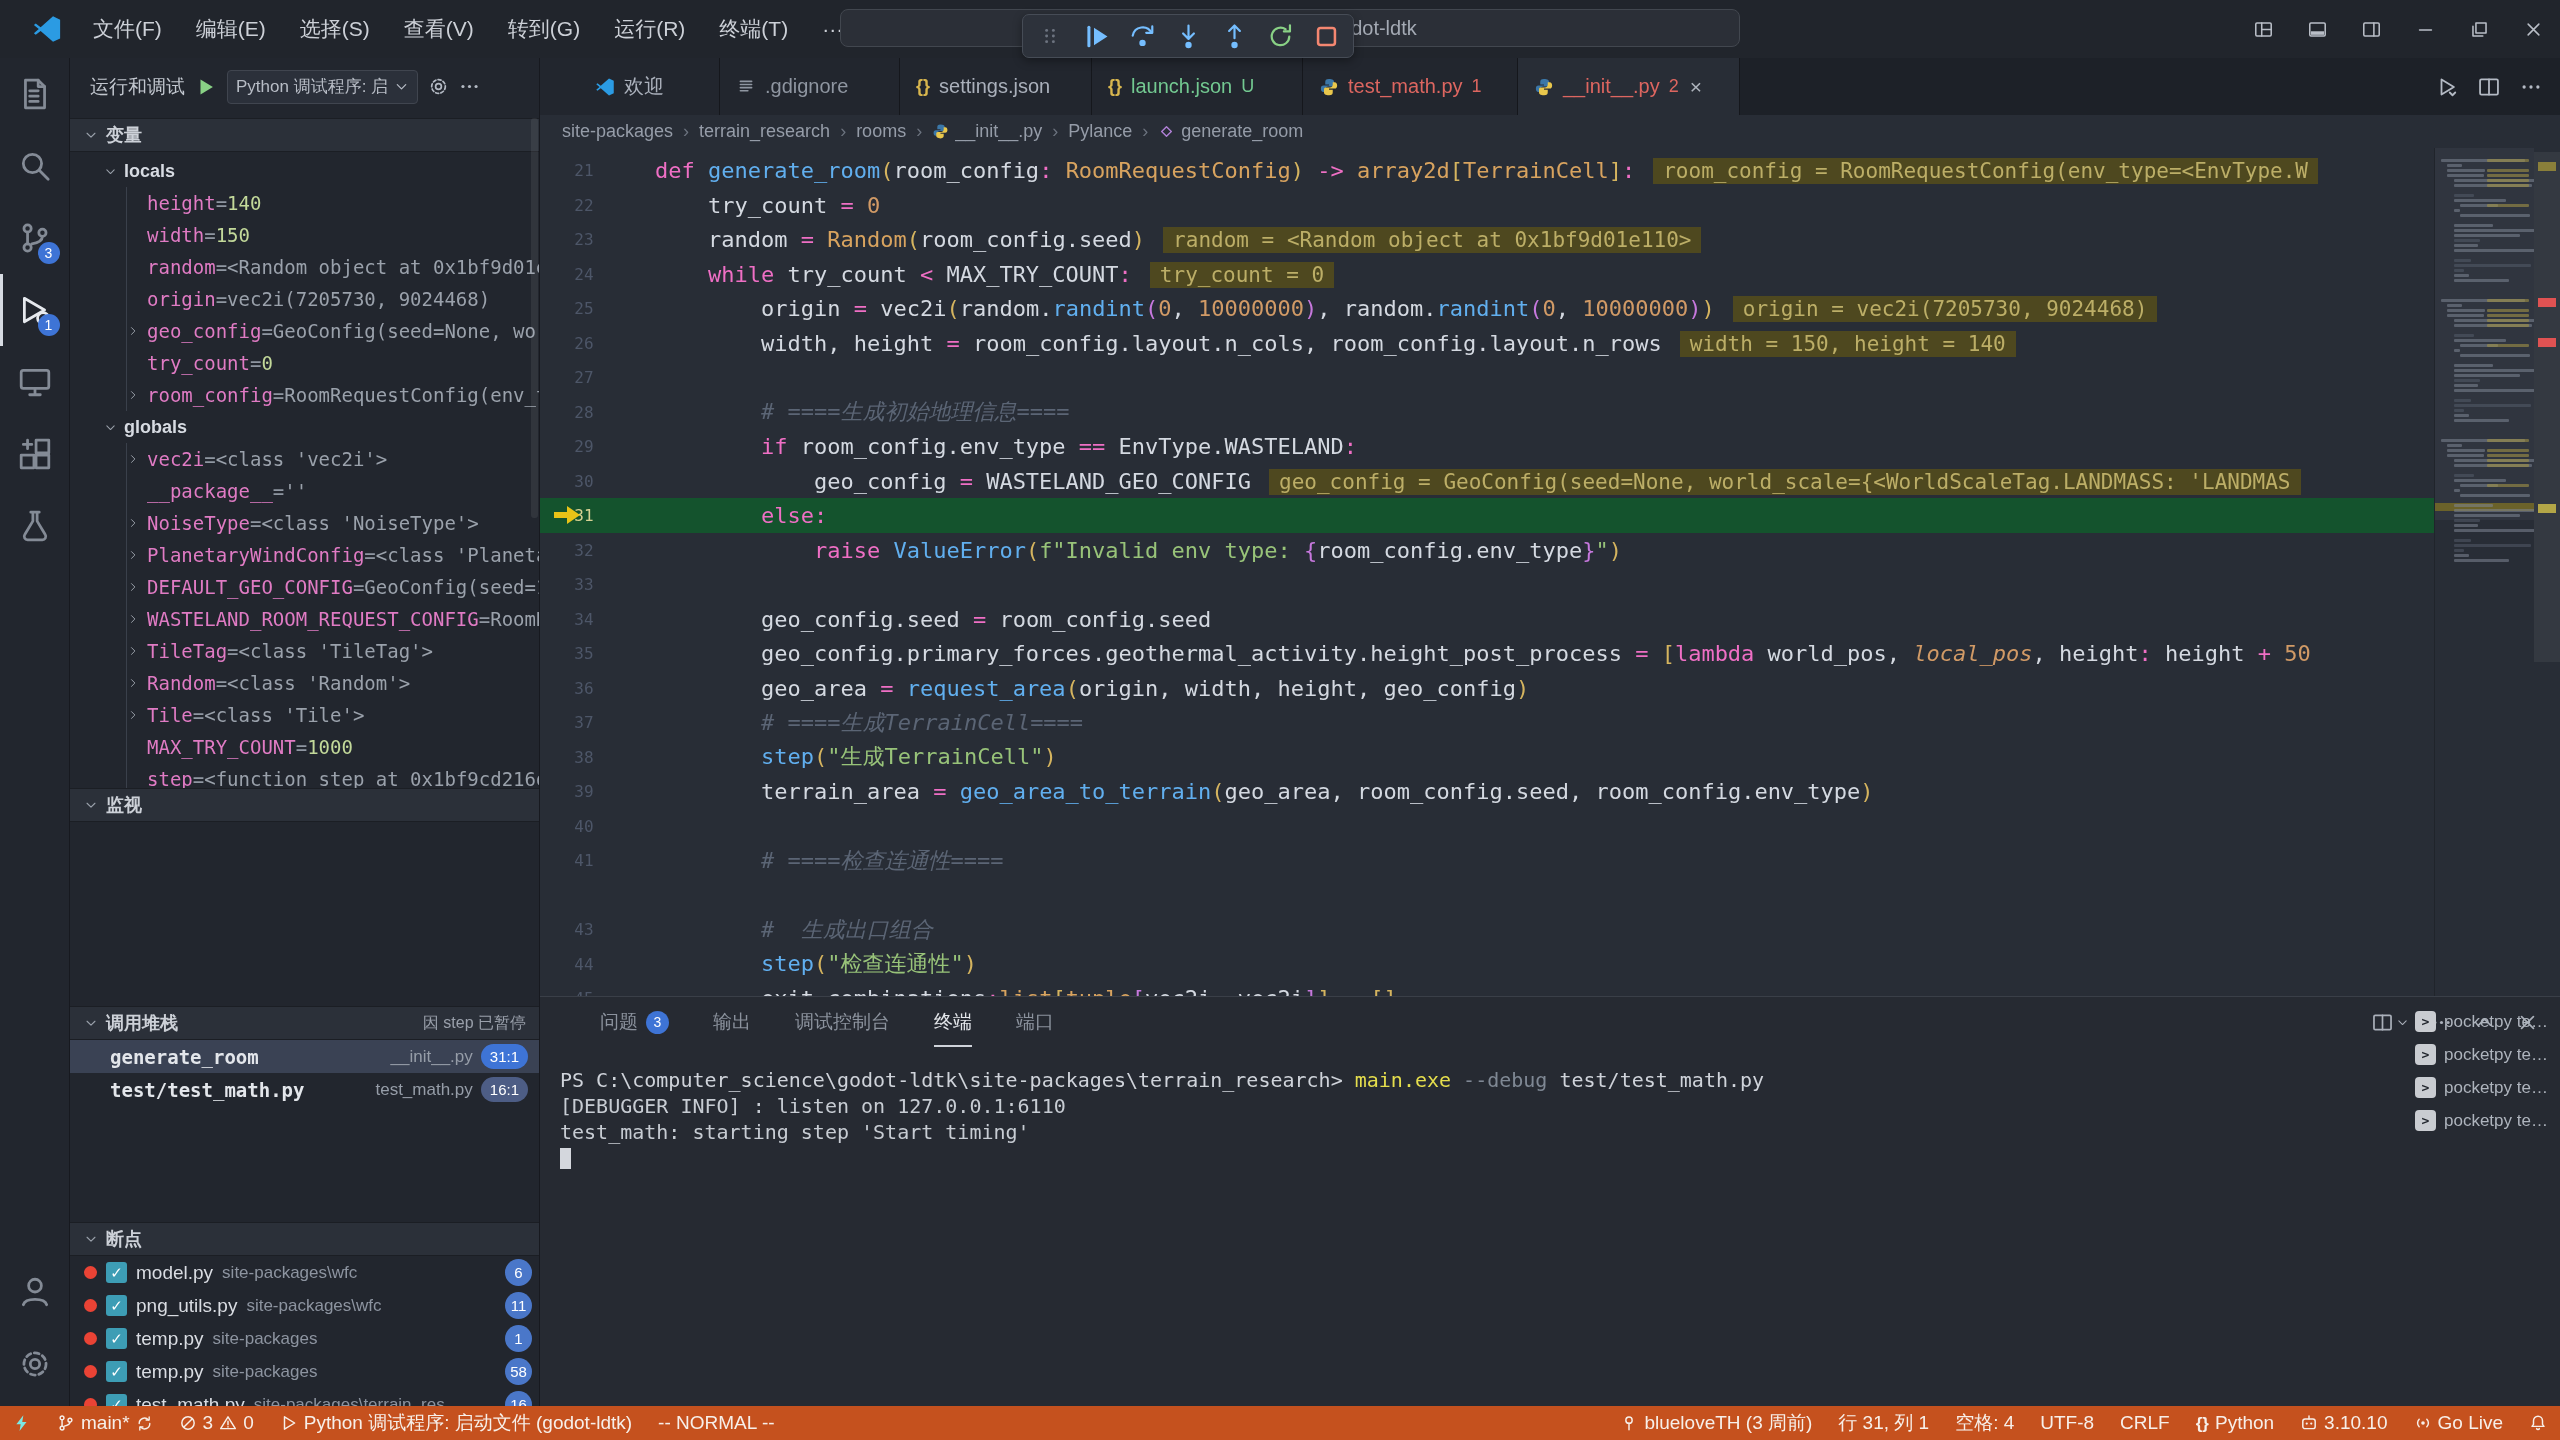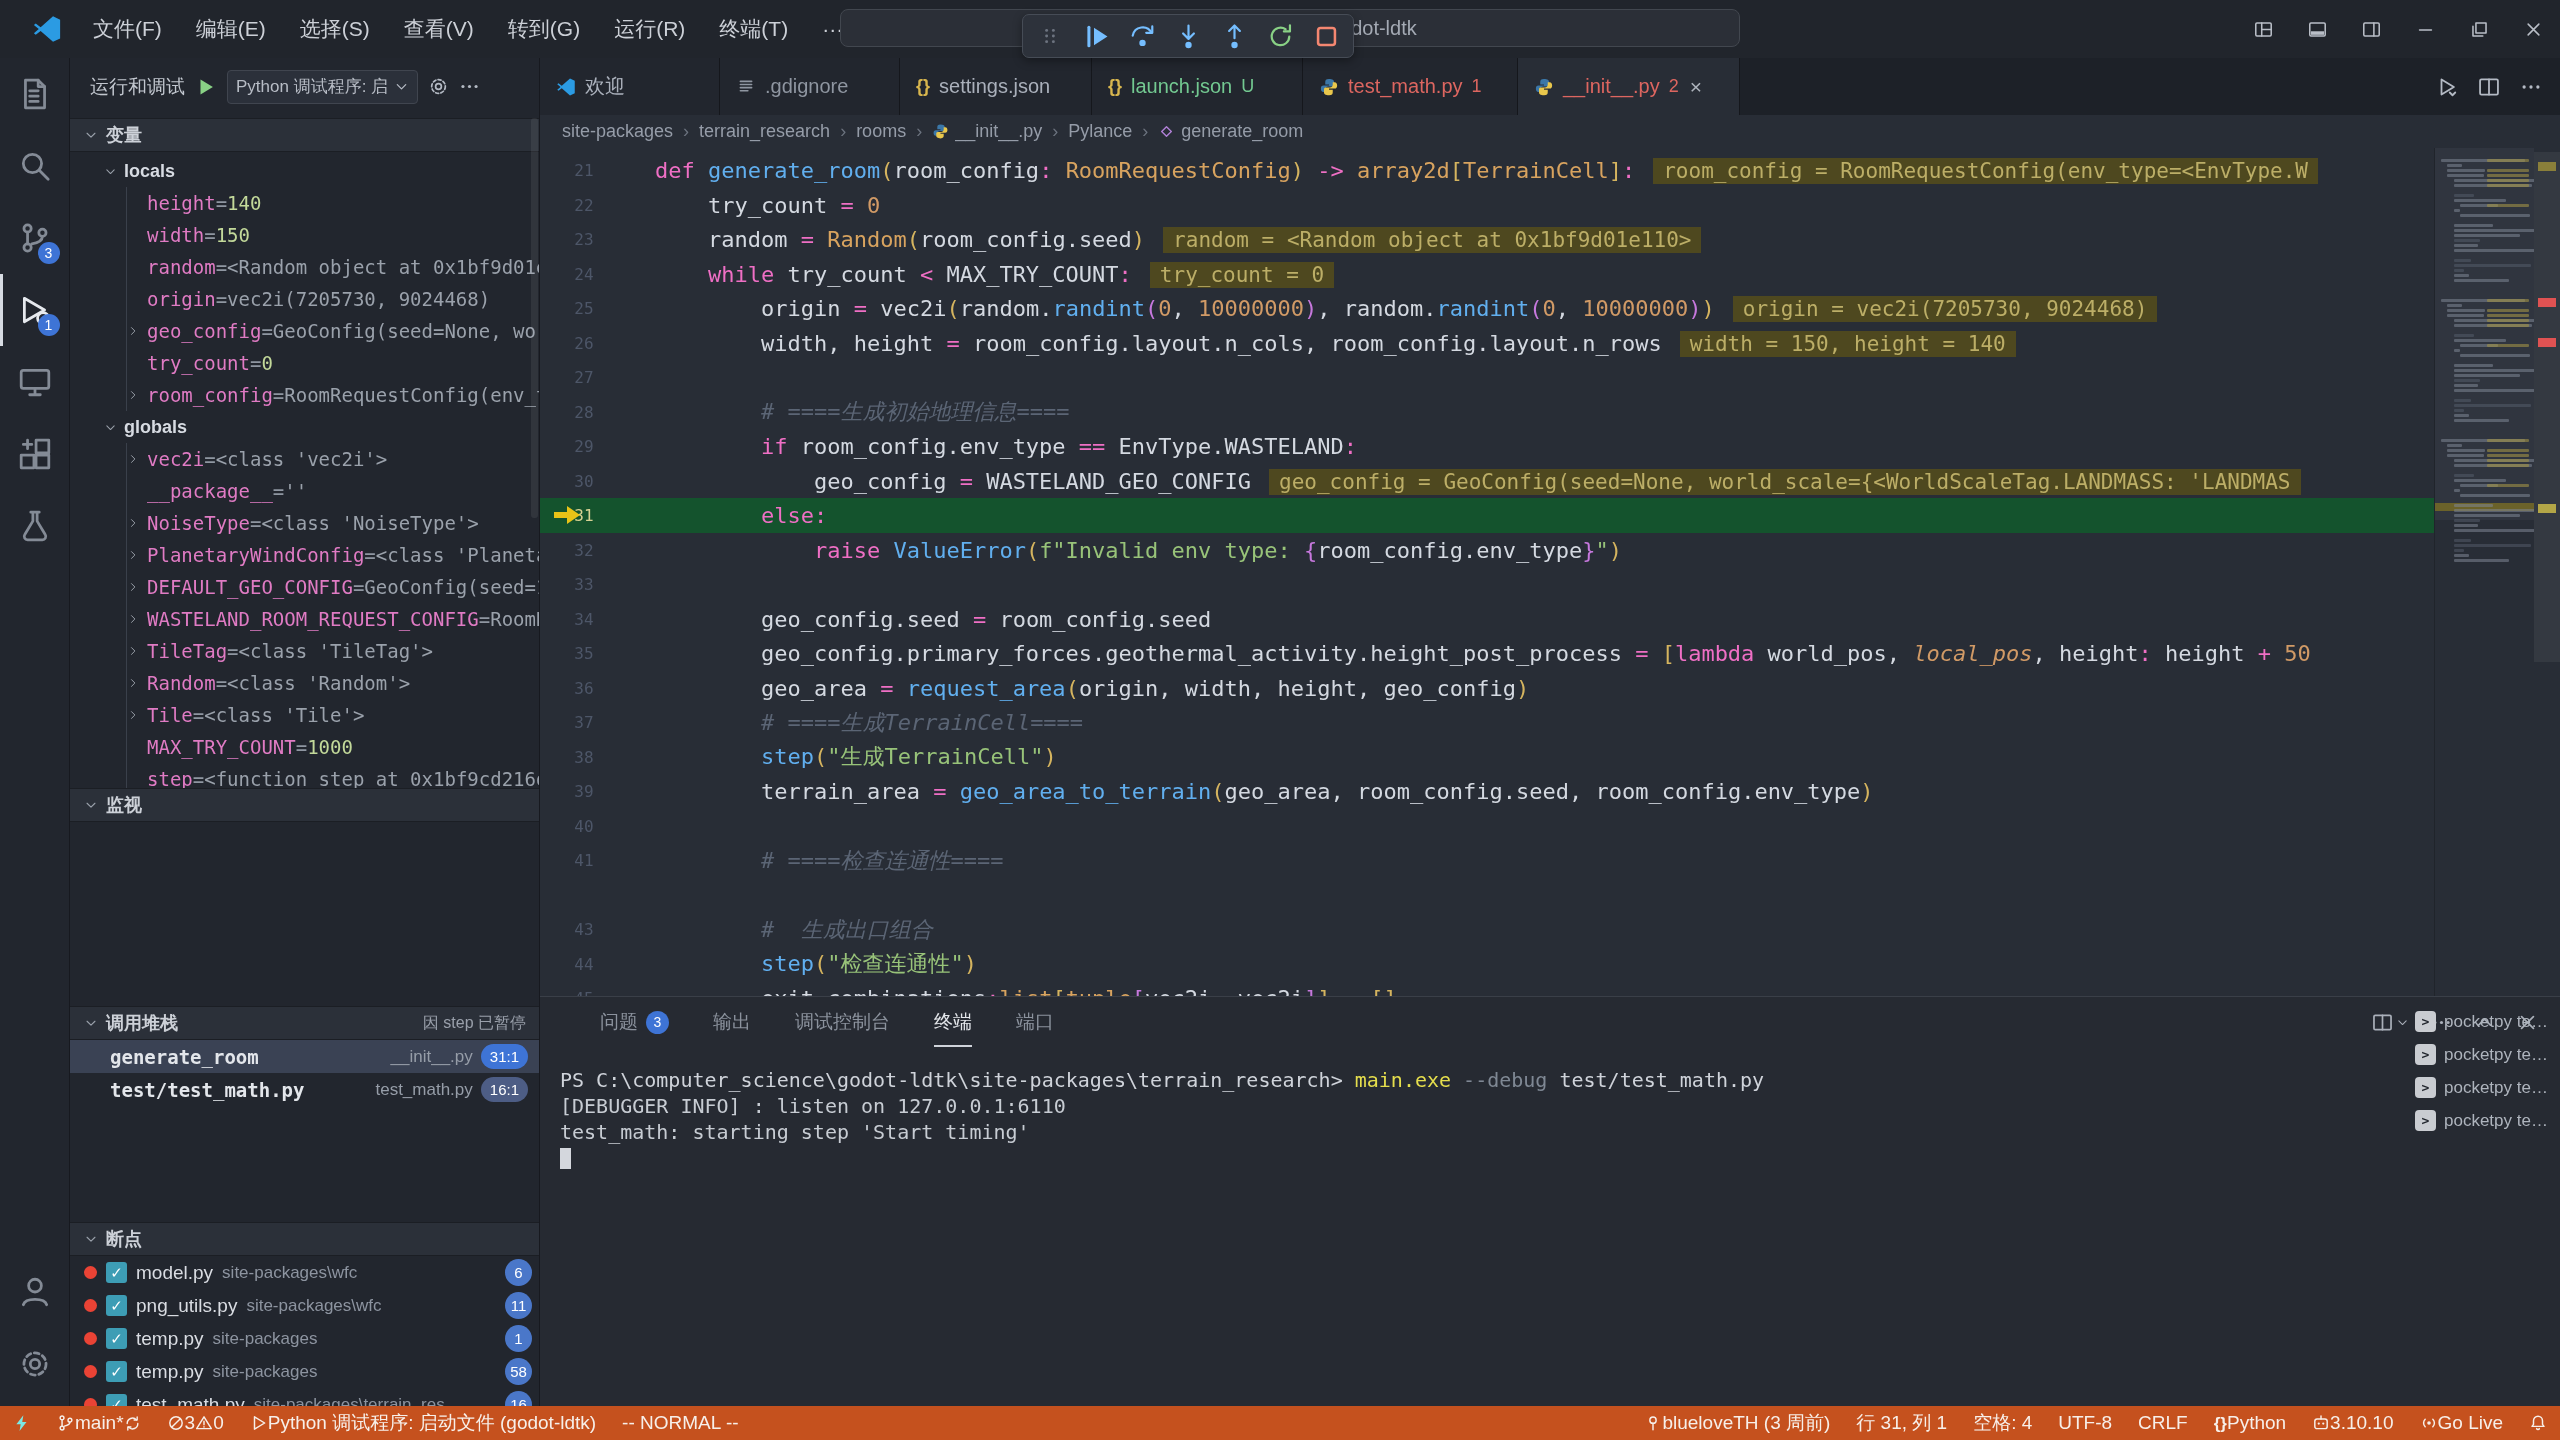--- a/index.html
+++ b/index.html
@@ -105,21 +105,21 @@
   #panel-actions { position:absolute; right:22px; top:0; height:50px; display:flex; align-items:center; gap:22px; color:#aab0ba; }
   #terminal { position:absolute; left:20px; top:70px; width:1840px; font-family:"DejaVu Sans Mono", monospace; font-size:20px; line-height:26px; white-space:pre; }
   .t-prompt { color:#cfd3da; } .t-cmd { color:#e5de4d; } .t-flag { color:#7f8894; } .t-arg { color:#cfd3da; } .t-plain { color:#c7ccd3; }
   #cursor { display:inline-block; width:11px; height:21px; background:#d4d7dd; vertical-align:-4px; }
   #term-list { position:absolute; left:1875px; top:8px; width:145px; display:flex; flex-direction:column; }
   .term-item { display:flex; align-items:center; gap:8px; height:33px; font-size:17px; color:#aeb4bd; white-space:nowrap; overflow:hidden; }
   .term-ico { width:21px; height:21px; border-radius:4px; background:#c9ccd1; color:#22262e; font-size:13px; font-weight:bold; display:flex; align-items:center; justify-content:center; flex:0 0 21px; font-family:"DejaVu Sans Mono", monospace; }
 
   
   #statusbar { position:absolute; left:0; top:1406px; width:2560px; height:34px; background:#c5511e; color:#f7efe9; display:flex; align-items:center; font-size:19px; z-index:60; }
-  .sb-item { display:flex; align-items:center; gap:0; padding:12px 13px; height:34px; white-space:nowrap; }
+  .sb-item { display:flex; align-items:center; gap:6px; padding:12px 13px; height:34px; white-space:nowrap; }
   #sb-right { margin-left:auto; display:flex; align-items:center; }
   .sb-remote { color:#7ce8e4; }
 </style>
 </head>
 <body>
 
 <div id="root">
 
   <div id="titlebar">
     <span id="vslogo">
@@ -602,21 +602,21 @@
           <span class="bp-check">✓</span>
           <span class="bp-file">test_math.py</span>
           <span class="bp-path">site-packages\terrain_res…</span>
           <span class="bp-badge">16</span>
         </div>
       </div>
     <div id="side-scrollthumb"></div>
   </div>
 
   <div id="tabbar">
-      <div class="tab" style="width: 180px;">
+      <div class="tab" style="width: 180px; justify-content: center;">
         <span>
           <svg width="20" height="20" viewBox="0 0 16 16" fill="none" stroke="currentColor" stroke-width="1.3" stroke-linecap="round" stroke-linejoin="round">
             <path d="M11.2 1.2L4.6 7 2 5l-1 .8L3.6 8 1 10.2l1 .8 2.6-2 6.6 5.8 3.8-1.8V3z" fill="#2b9be3" stroke="none"></path>
           </svg>
         </span>
         <span class="t-normal">欢迎</span>
       </div>
       <div class="tab" style="width: 180px;">
         <span>
           <svg width="20" height="20" viewBox="0 0 16 16" fill="none" stroke="currentColor" stroke-width="1.3" stroke-linecap="round" stroke-linejoin="round">

